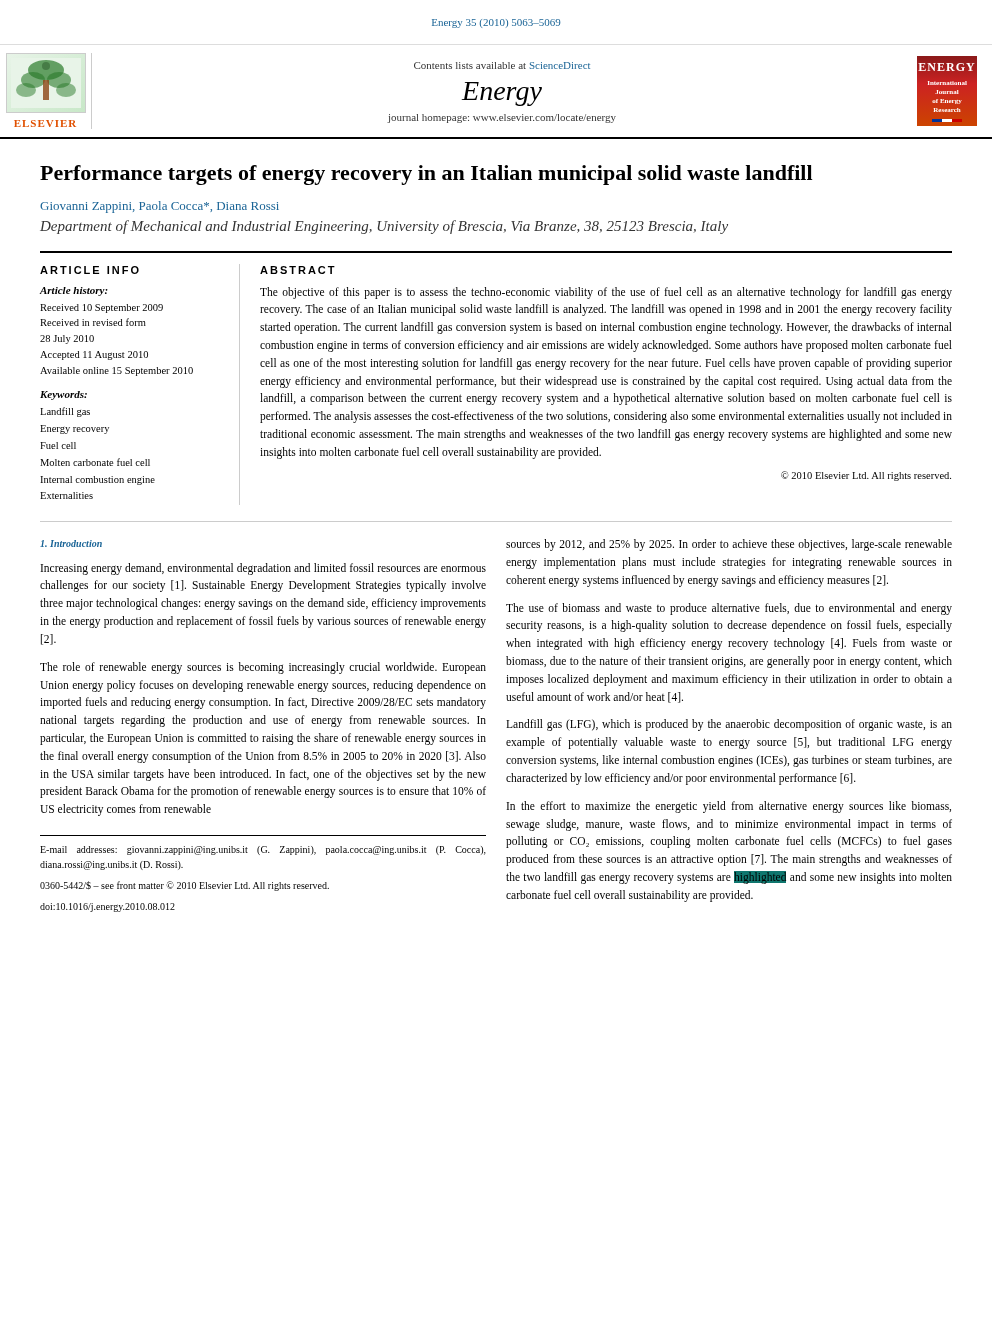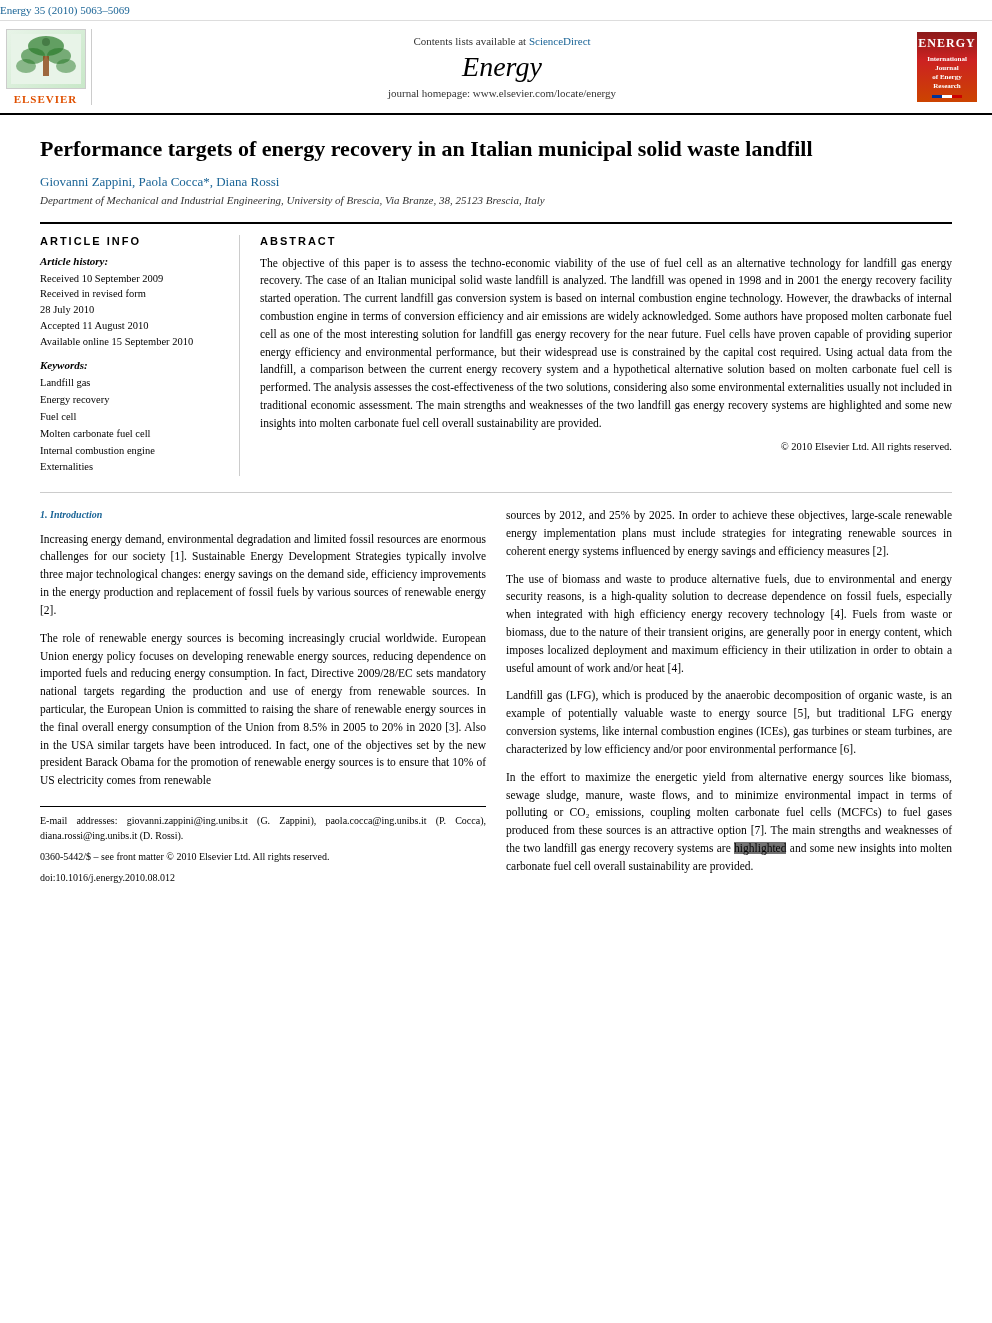--- a/index.html
+++ b/index.html
@@ -12,21 +12,22 @@
     .page {
       width: 992px;
       min-height: 1323px;
       background: #fff;
       margin: 0 auto;
       padding: 0;
     }
     
     .top-bar {
       background: #fff;
-      padding: 4px 0;
+      text-align: center;
+      padding: 16px 0;
       font-size: 11px;
       color: #1a6496;
       border-bottom: 1px solid #ddd;
     }
     
     .journal-header {
       display: flex;
       align-items: stretch;
       border-bottom: 2px solid #000;
       padding: 8px 10px;
@@ -119,21 +120,21 @@
       line-height: 1.3;
     }
     .article-authors {
       font-size: 13px;
       margin-bottom: 4px;
     }
     .article-authors .author-name {
       color: #1a6496;
     }
     .article-affiliation {
-      font-size: 11px;
+      font-size: 15px;
       font-style: italic;
       color: #333;
       margin-bottom: 16px;
     }
     
     .two-col-section {
       display: flex;
       gap: 20px;
       margin-bottom: 16px;
       border-top: 2px solid #000;
@@ -224,21 +225,21 @@
       border-top: 1px solid #000;
       margin-top: 16px;
       padding-top: 6px;
       font-size: 10px;
       line-height: 1.5;
     }
     .footnote-item {
       margin-bottom: 2px;
     }
     .highlighted {
-      background-color: #737373;
+      background-color: #0f766e;
     }
     .doi-line {
       font-size: 10px;
       margin-top: 6px;
     }
   </style>
 </head>
 <body>
 
 <div class="page">

